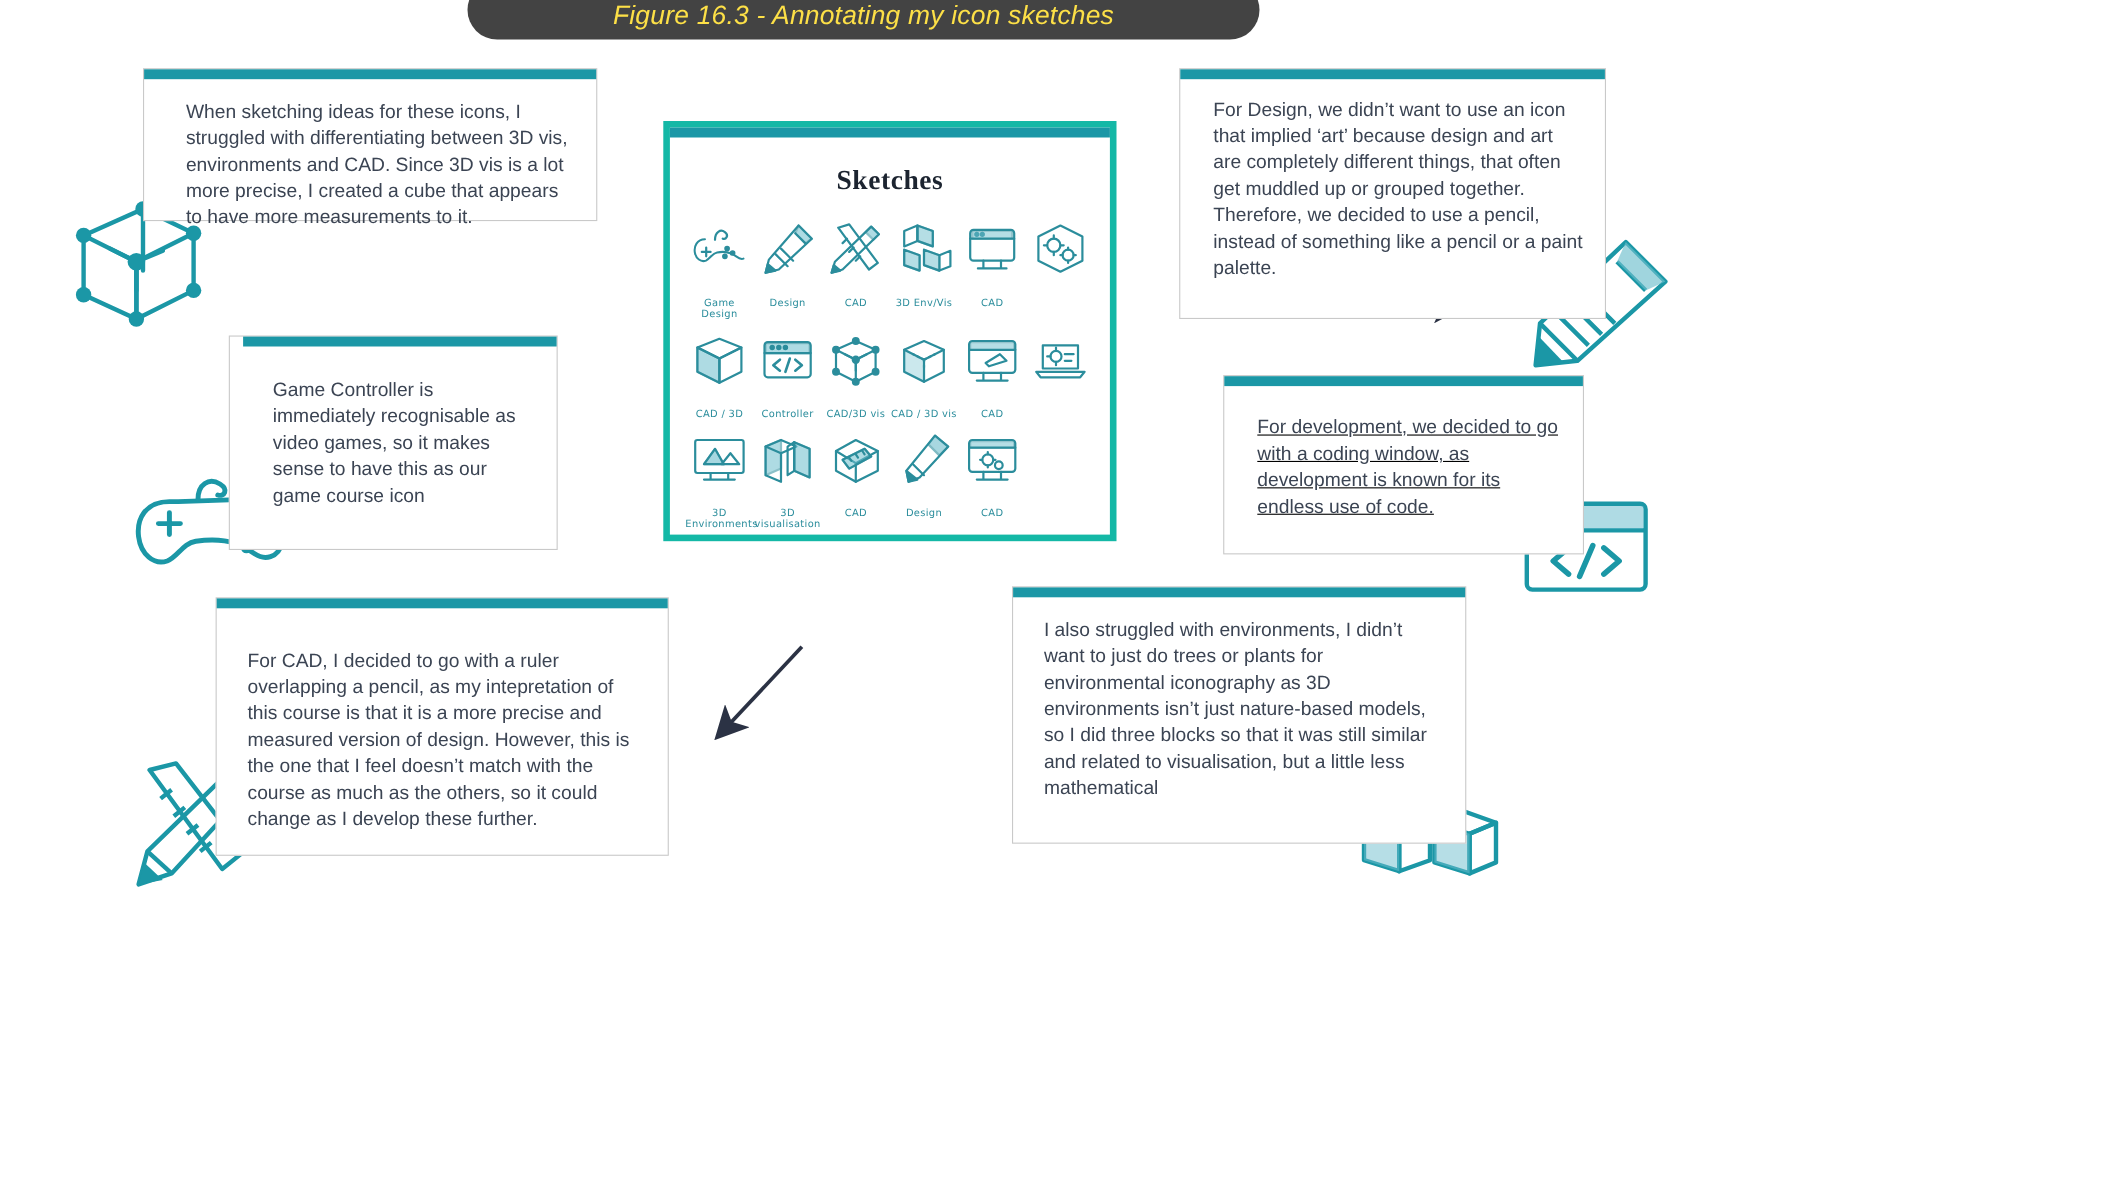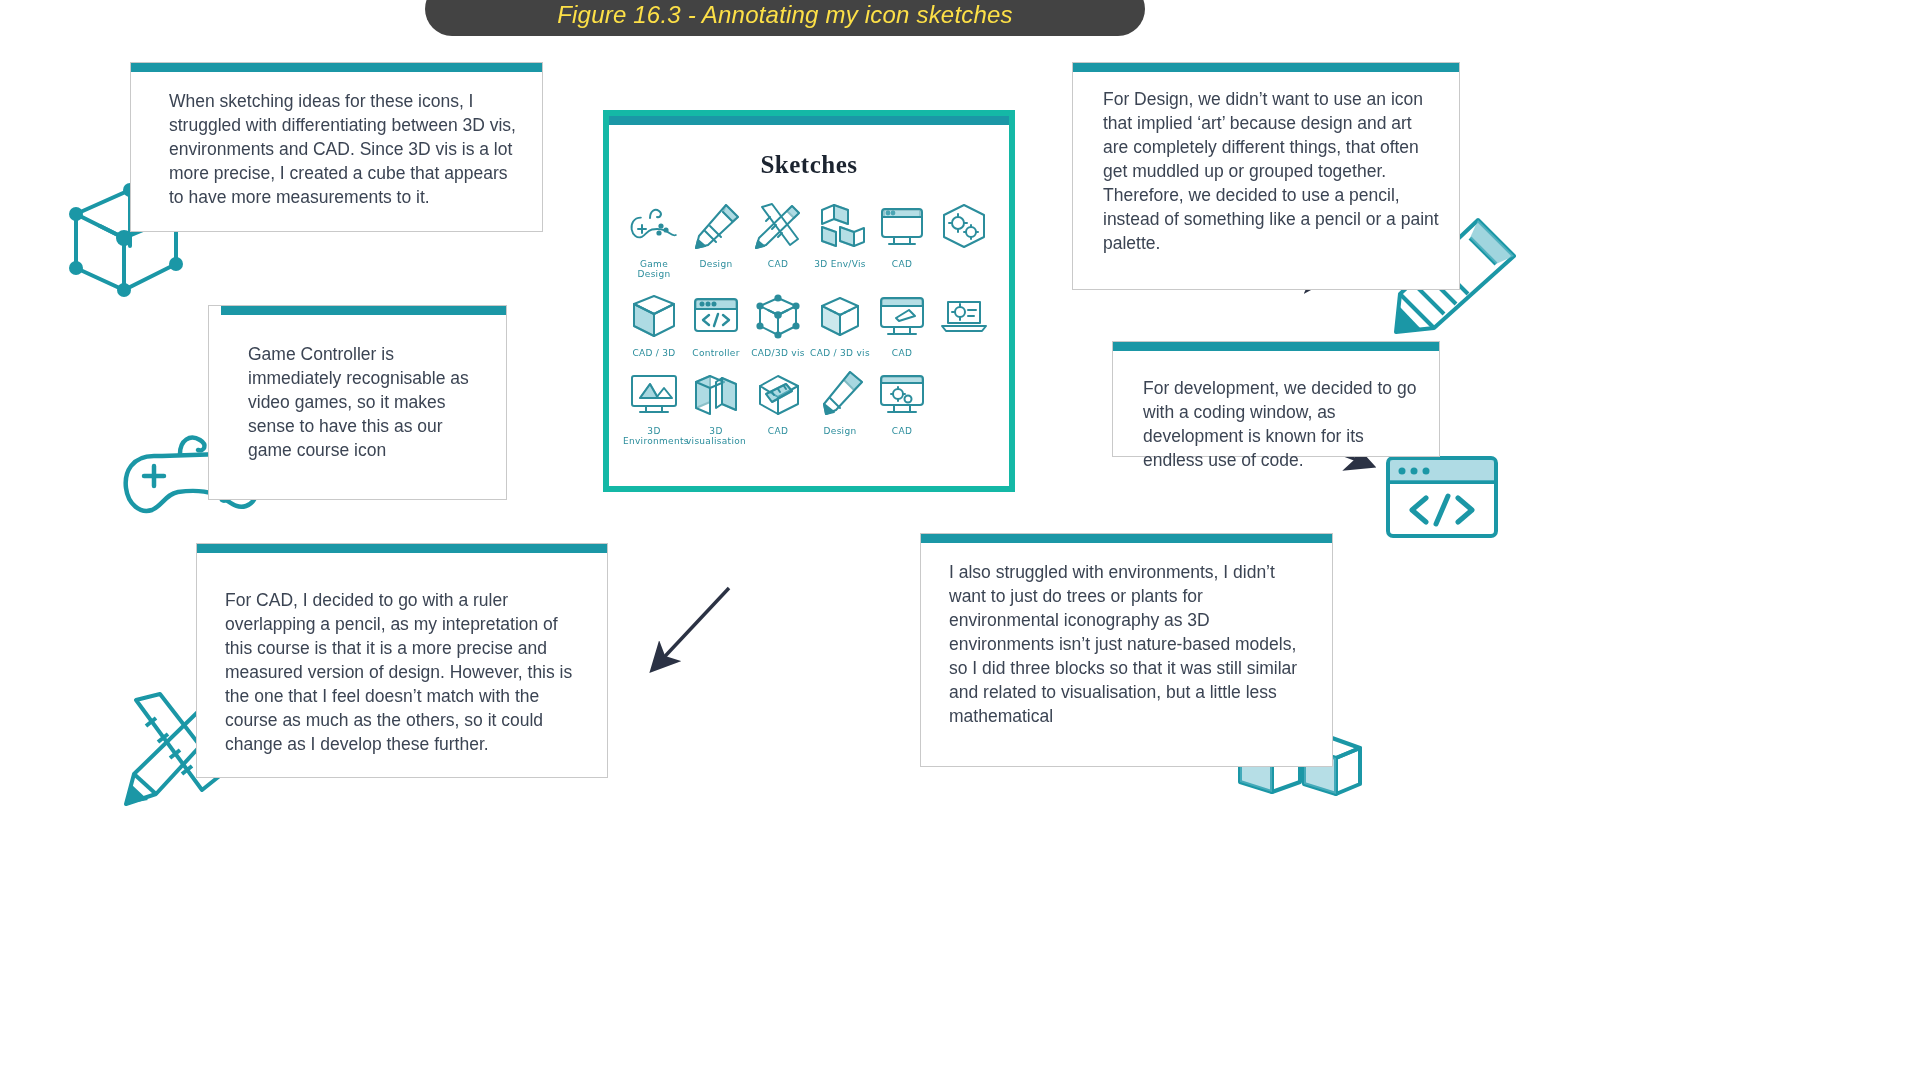--- a/index.html
+++ b/index.html
@@ -41,21 +41,21 @@
     font-size:25px;color:#1c2430;margin-top:26px;letter-spacing:.5px;
   }
   #sketch-grid{
     margin-top:22px;display:grid;
     grid-template-columns:repeat(6,1fr);
     row-gap:10px;padding:0 14px;
   }
   .sk-cell{display:flex;flex-direction:column;align-items:center;}
   .sk-ico{width:52px;height:52px;display:block;}
   .sk-lab{
-    font-size:9px;color:#2b8d9c;text-align:center;margin-top:6px;
+    font-size:9px;color:#2b8d9c;text-align:center;margin-top:18px;
     line-height:1.15;letter-spacing:.3px;max-width:62px;
     font-family:"DejaVu Sans", sans-serif;
   }
   
   .deco{position:absolute;z-index:2;}
   
   #arrows{position:absolute;left:0;top:0;width:1921px;height:1080px;z-index:5;}
 </style>
 </head>
 <body>
@@ -165,36 +165,36 @@
     <path d="M44,66 L72,56 L72,92 L44,102 Z"></path>
     <path d="M76,58 L108,68 L108,104 L76,94 Z"></path>
     <path d="M76,58 L104,48 L132,58 L108,68"></path>
     <path d="M108,68 L132,58 L132,94 L108,104 Z"></path>
   </g>
   <path d="M46,6 L78,16 L78,52 L46,42 Z" fill="#6dbecd" opacity=".5"></path>
   <path d="M12,56 L44,66 L44,102 L12,92 Z" fill="#6dbecd" opacity=".5"></path>
   <path d="M76,58 L108,68 L108,104 L76,94 Z" fill="#6dbecd" opacity=".5"></path>
 </svg>
 
-<div class="note" style="left:130px;top:62px;width:413px;height:170px;">
+<div class="note" style="left:130px;top:62px;width:413px;height:139px;">
   <div class="bar"></div>
   <div class="body">When sketching ideas for these icons, I struggled with differentiating between 3D vis, environments and CAD. Since 3D vis is a lot more precise, I created a cube that appears to have more measurements to it.</div>
 </div>
 
 <div class="note" style="left:1072px;top:62px;width:388px;height:228px;">
   <div class="bar"></div>
   <div class="body pad" style="padding:16px 20px 10px 30px;">For Design, we didn’t want to use an icon that implied ‘art’ because design and art are completely different things, that often get muddled up or grouped together. Therefore, we decided to use a pencil, instead of something like a pencil or a paint palette.</div>
 </div>
 
 <div class="note pad-sm" style="left:208px;top:305px;width:299px;height:195px;padding-left:12px;">
   <div class="bar"></div>
   <div class="body" style="padding:28px 16px 10px 27px;">Game Controller is immediately recognisable as video games, so it makes sense to have this as our game course icon</div>
 </div>
 
-<div class="note pad-sm" style="left:1112px;top:341px;width:328px;height:116px;">
+<div class="note pad-sm" style="left:1112px;top:341px;width:328px;height:163px;text-decoration:underline;">
   <div class="bar"></div>
   <div class="body" style="padding:26px 16px 10px 30px;">For development, we decided to go with a coding window, as development is known for its endless use of code.</div>
 </div>
 
 <div class="note" style="left:196px;top:543px;width:412px;height:235px;">
   <div class="bar"></div>
   <div class="body" style="padding:18px 18px 10px 28px;margin-top:18px;">For CAD, I decided to go with a ruler overlapping a pencil, as my intepretation of this course is that it is a more precise and measured version of design. However, this is the one that I feel doesn’t match with the course as much as the others, so it could change as I develop these further.</div>
 </div>
 
 <div class="note" style="left:920px;top:533px;width:413px;height:234px;">

